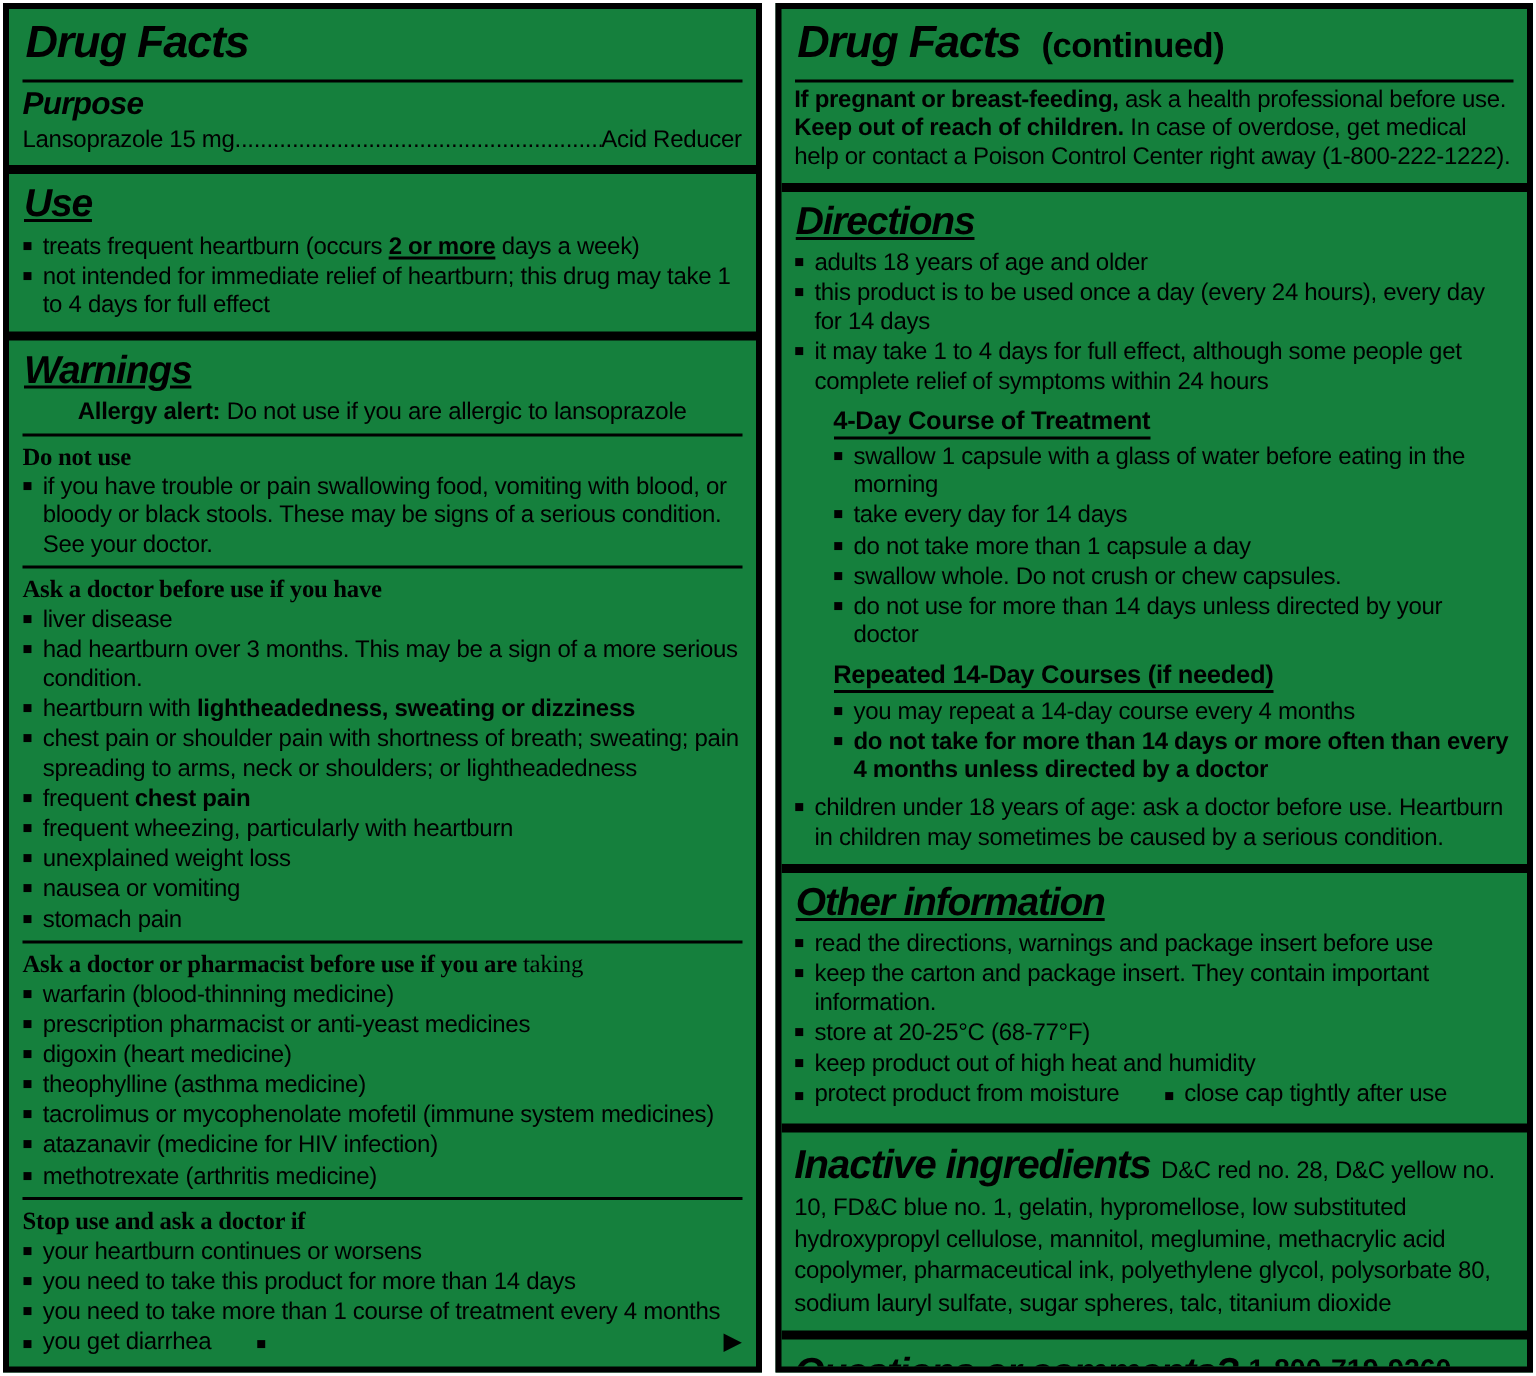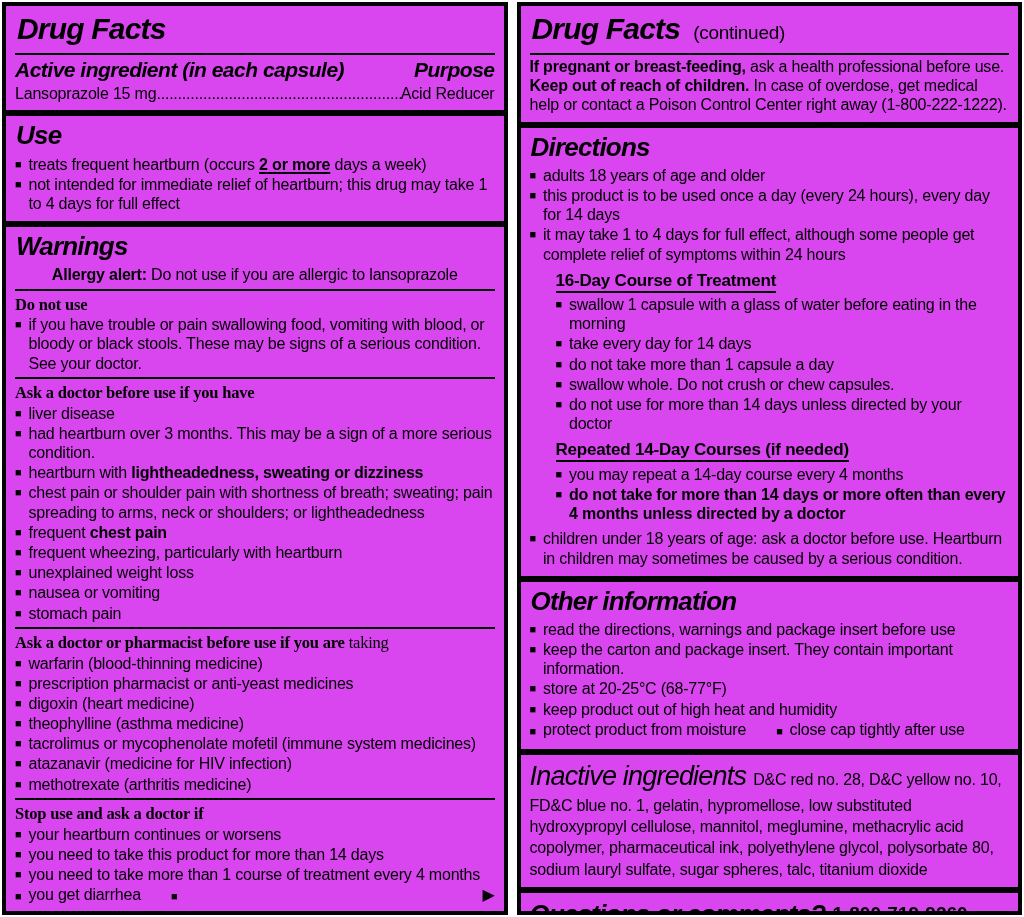--- a/index.html
+++ b/index.html
@@ -1,31 +1,31 @@
 <!DOCTYPE html>
 <html><head>
 <meta charset="utf-8">
 <style>
   * { margin:0; padding:0; box-sizing:border-box; }
   html,body { width:1024px; height:917px; background:#fff; overflow:hidden; }
   body { font-family:"Liberation Sans", sans-serif; color:#000; font-size:16px;
          line-height:1.2; letter-spacing:-0.2px; }
   .page { display:flex; gap:9px; padding:2px; height:100%; }
-  .col { flex:1; border:4px solid #000; background:#d946ef; display:flex;
+  .col { flex:1; border:4px solid #000; background:#15803d; display:flex;
          flex-direction:column; overflow:hidden; }
   .sec { padding:4px 9px 7px 9px; border-bottom:6px solid #000; }
   .sec:last-child { border-bottom:none; }
   .grow { flex:1; }
 
   h1.dfTitle { font-size:30px; font-style:italic; font-weight:bold;
                letter-spacing:-0.8px; padding:1px 0 3px 2px; }
-  h1.dfTitle .cont { font-style:normal; font-weight:normal; font-size:19px;
+  h1.dfTitle .cont { font-style:normal; font-weight:bold; font-size:23px;
                      letter-spacing:-0.3px; margin-left:8px; }
   h2.secHead { font-size:26px; font-style:italic; font-weight:bold;
-               letter-spacing:-0.8px; margin:0 0 3px 1px; }
+               letter-spacing:-0.8px; margin:0 0 3px 1px;text-decoration:underline; }
   .rule { border-top:2px solid #000; margin:4px 0; }
   .rule.tight { margin:3px 0 2px 0; }
 
   .aiRow { display:flex; justify-content:space-between; font-style:italic;
            font-weight:bold; font-size:21px; letter-spacing:-0.5px; margin-top:1px; }
   .leadRow { display:flex; align-items:baseline; margin-top:2px; }
   .dots { flex:1; overflow:hidden; white-space:nowrap; }
 
   ul.blist { list-style:none; }
   .bli { display:flex; align-items:flex-start; margin:1px 0; }
@@ -40,39 +40,38 @@
   .indent { margin-left:26px; }
   .subhead { margin:7px 0 4px 26px; font-weight:bold; font-size:17px; }
   .subhead .ulined { border-bottom:2px solid #000; padding-bottom:1px; }
 
   .dualRow { display:flex; align-items:baseline; margin:1px 0; }
   .dualRow .second { margin-left:30px; }
   .arrow { margin-left:auto; font-size:16px; line-height:19px; }
 
   .pregnancy { margin-top:2px; }
   .runin { line-height:1.33; }
-  .runHead { font-style:italic; font-weight:normal; font-size:27px;
+  .runHead { font-style:italic; font-weight:bold; font-size:27px;
              letter-spacing:-0.8px; margin-right:7px; }
   .qRow { display:flex; align-items:center; padding-top:6px; padding-bottom:8px; }
   .q { font-size:26px; font-style:italic; font-weight:bold; letter-spacing:-0.8px; }
   .phone { font-weight:bold; font-size:19px; margin-left:7px; letter-spacing:0; }
   .gap { height:4px; }
 </style>
 </head>
 <body>
 
 <div class="page">
 
   <div class="col">
 
     <section class="sec">
       <h1 class="dfTitle">Drug Facts</h1>
       <div class="rule tight"></div>
       <div class="aiRow">
-        <span>Active ingredient (in each capsule)</span>
         <span>Purpose</span>
       </div>
       <div class="leadRow">
         <span>Lansoprazole 15 mg</span>
         <span class="dots">........................................................................................................................</span>
         <span>Acid Reducer</span>
       </div>
     </section>
 
     <section class="sec">
@@ -244,21 +243,21 @@
             <span class="blt">■</span>
             <span class="btxt"><span>this product is to be used once a day (every 24 hours), every day for 14 days</span><b class="ub"></b><b></b><span></span></span>
           </li>
 
           <li class="bli">
             <span class="blt">■</span>
             <span class="btxt"><span>it may take 1 to 4 days for full effect, although some people get complete relief of symptoms within 24 hours</span><b class="ub"></b><b></b><span></span></span>
           </li>
         </ul>
 
-      <p class="subhead"><span class="ulined">16-Day Course of Treatment</span></p>
+      <p class="subhead"><span class="ulined">4-Day Course of Treatment</span></p>
       <ul class="blist indent">
 
           <li class="bli">
             <span class="blt">■</span>
             <span class="btxt"><span>swallow 1 capsule with a glass of water before eating in the morning</span><b class="ub"></b><b></b><span></span></span>
           </li>
 
           <li class="bli">
             <span class="blt">■</span>
             <span class="btxt"><span>take every day for 14 days</span><b class="ub"></b><b></b><span></span></span>

